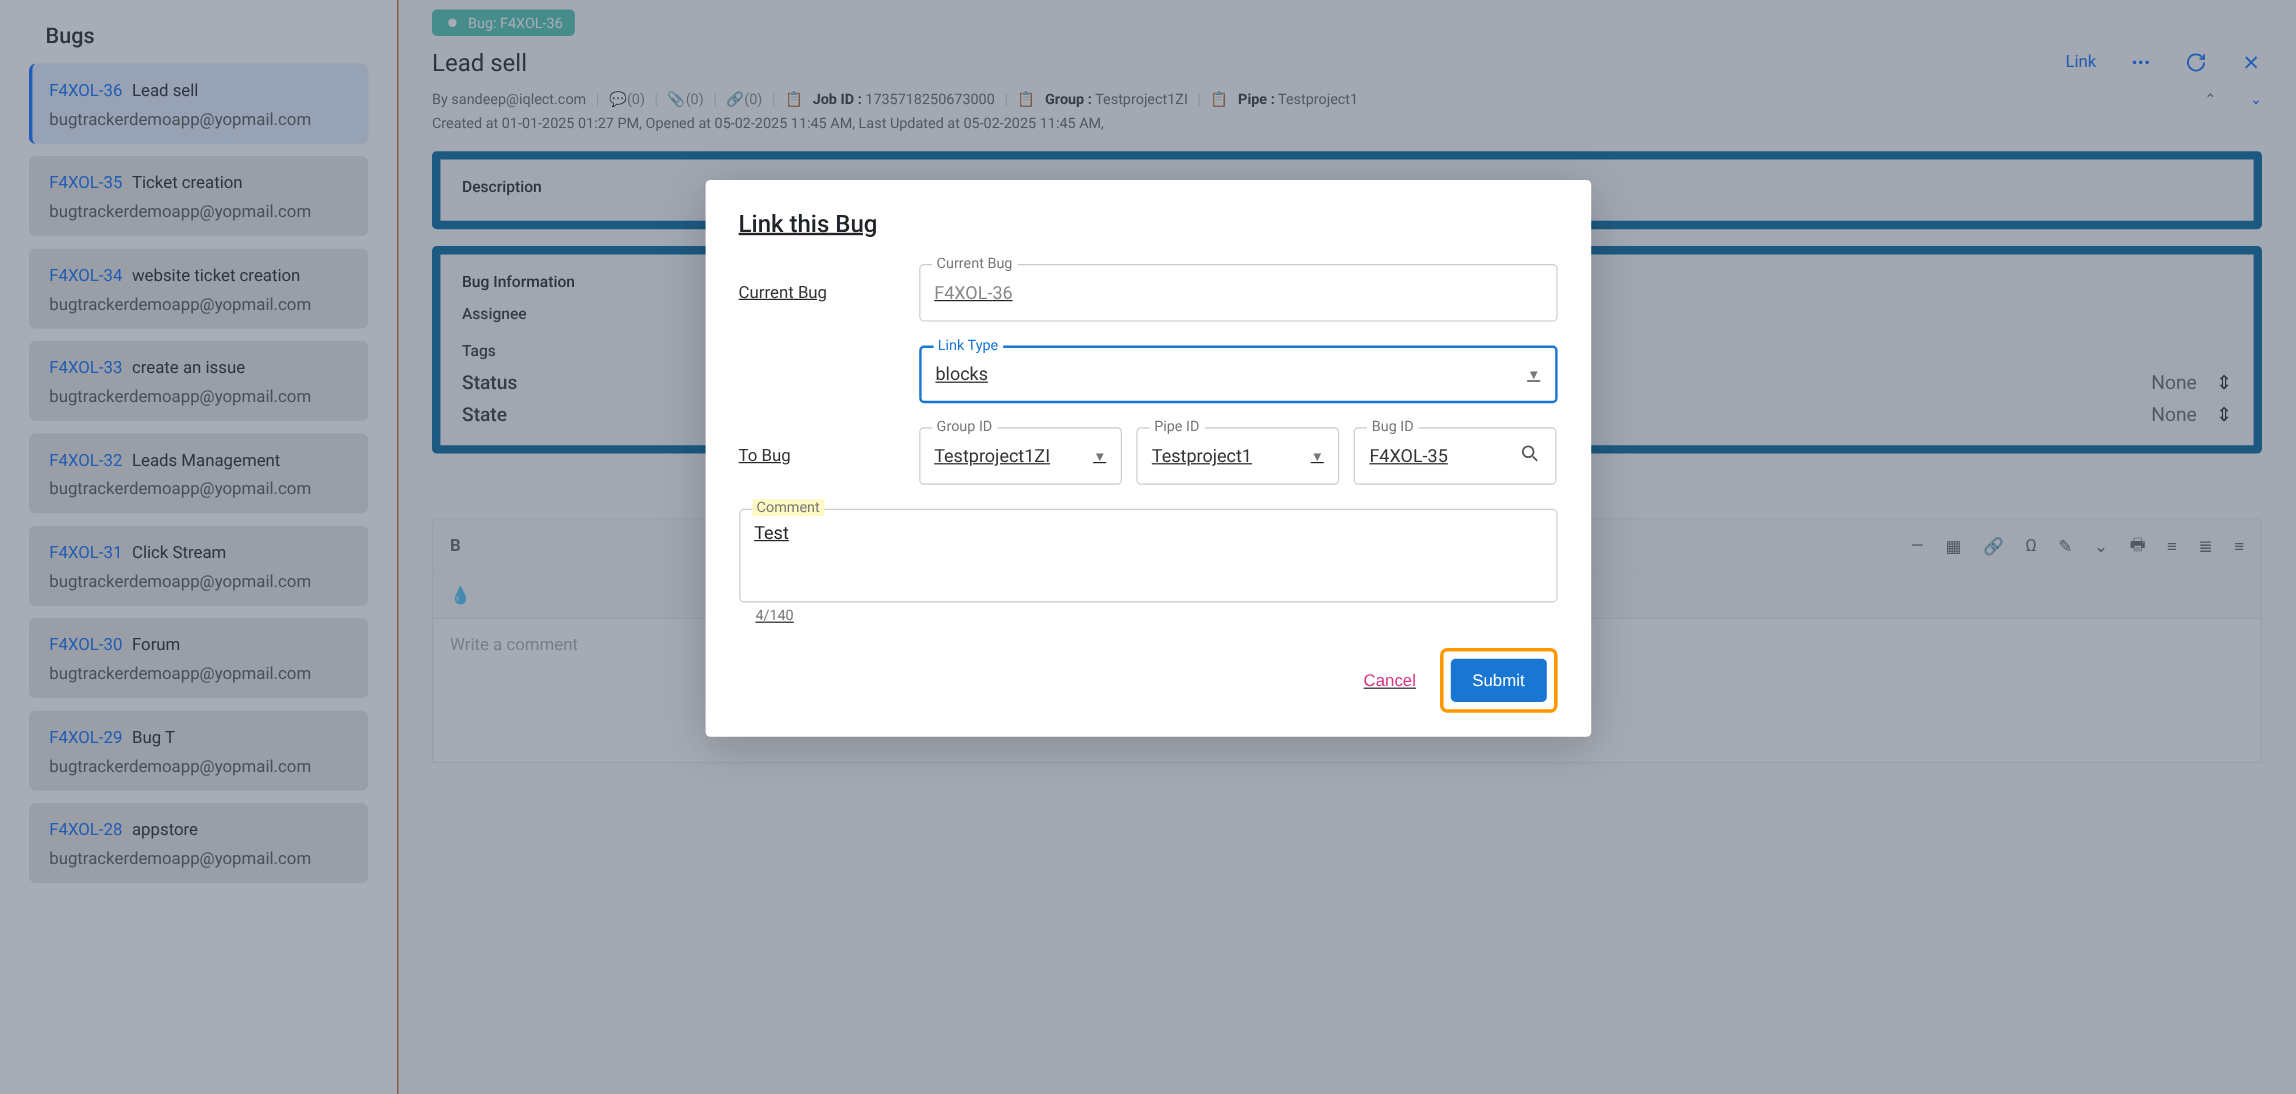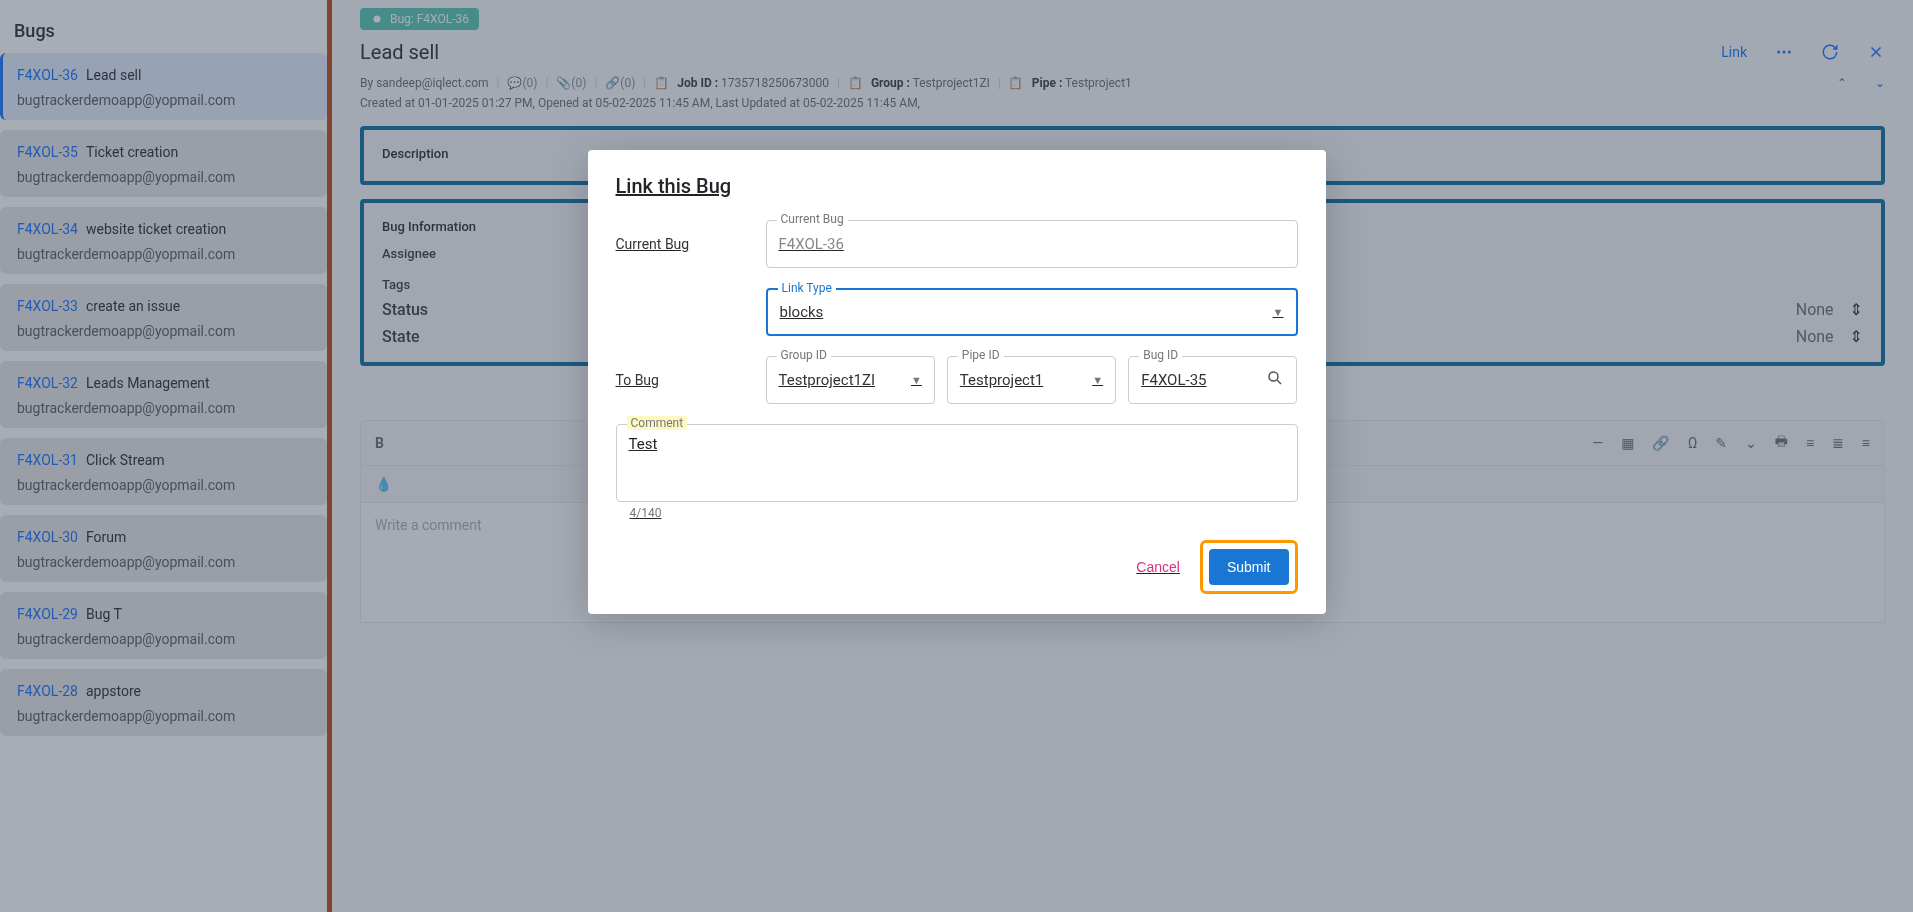--- a/index.html
+++ b/index.html
@@ -1,39 +1,39 @@
 <!DOCTYPE html>
 <html><head>
 <meta charset="utf-8">
 <style>
   * { box-sizing: border-box; margin: 0; padding: 0; }
   body { font-family: -apple-system, BlinkMacSystemFont, "Segoe UI", Roboto, Arial, sans-serif; background: #f8f9fb; color: #212529; overflow: hidden; }
   .app { display: flex; height: 100vh; position: relative; }
-  .sidebar { width: 332px; background: #fff; border-right: 5px solid #c2410c; padding: 12px 0; overflow-y: auto; }
+  .sidebar { width: 332px; background: #fff; border-right: 1px solid #c2410c; padding: 12px 24px; overflow-y: auto; }
   .sidebar-title { font-size: 18px; font-weight: 500; padding: 8px 14px 12px; }
   .bug-card { background: #e5e5e5; border-radius: 6px; padding: 12px 14px; margin-bottom: 10px; cursor: pointer; border-left: 3px solid transparent; }
   .bug-card.active { background: #e3edff; border-left: 3px solid #0d6efd; }
   .bug-card .bug-id { color: #0d6efd; font-size: 14px; margin-right: 4px; }
   .bug-card .bug-title { font-size: 14px; color: #212529; }
   .bug-card .bug-email { font-size: 14px; color: #555; margin-top: 8px; }
   .main { flex: 1; padding: 8px 28px; overflow-y: auto; position: relative; }
   .bug-chip { display: inline-flex; align-items: center; background: #4ec5b1; color: #fff; border-radius: 4px; padding: 4px 10px; font-size: 12px; margin-bottom: 10px; }
   .bug-chip svg { margin-right: 6px; }
   .title-row { display: flex; align-items: center; margin-bottom: 12px; }
   .main-title { font-size: 20px; font-weight: 400; flex: 1; }
   .title-actions { display: flex; align-items: center; gap: 28px; }
   .link-btn { color: #0d6efd; font-size: 14px; cursor: pointer; }
   .icon-btn { color: #0d6efd; cursor: pointer; display:flex; align-items:center;}
   .meta-row { display: flex; align-items: center; gap: 8px; font-size: 12px; color: #666; margin-bottom: 6px; flex-wrap: wrap; }
   .meta-row .sep { color: #ccc; }
   .meta-row .bold { color: #333; font-weight: 700; }
   .meta-icon { color: #888; display:inline-flex; align-items:center;}
   .meta-right { display:flex; gap:28px; margin-left:auto;}
   .meta-timestamp { font-size: 12px; color: #666; margin-bottom: 16px; }
-  .panel { background: #f4f5f7; border: 4px solid #0369a1; border-radius: 4px; padding: 16px 18px; margin-bottom: 14px; }
+  .panel { background: #f4f5f7; border: 7px solid #0369a1; border-radius: 4px; padding: 16px 18px; margin-bottom: 14px; }
   .panel-label { font-size: 13px; font-weight: 500; margin-bottom: 4px; }
   .info-row { display: flex; padding: 8px 0; font-size: 13px; }
   .info-label { width: 110px; color: #333; font-weight:500;}
   .info-split { display:flex; gap:40px; }
   .info-split .col { flex:1; display:flex; align-items:center; }
   .col .colv { margin-left: auto; color:#666; padding-right:16px; }
   .editor-toolbar { background:#f4f5f7; border:1px solid #e6e8eb; border-radius:4px 4px 0 0; padding:10px 14px; display:flex; gap:18px; align-items:center; color:#666; font-size:14px;}
   .editor-area { border:1px solid #e6e8eb; border-top:none; min-height:120px; padding:14px; font-size:14px; color:#aaa; background:#fcfcfc;}
   
   .overlay { position: fixed; inset: 0; background: rgba(60,70,90,0.45); display:flex; align-items:flex-start; justify-content:center; padding-top:150px; z-index:100;text-decoration:underline; }

